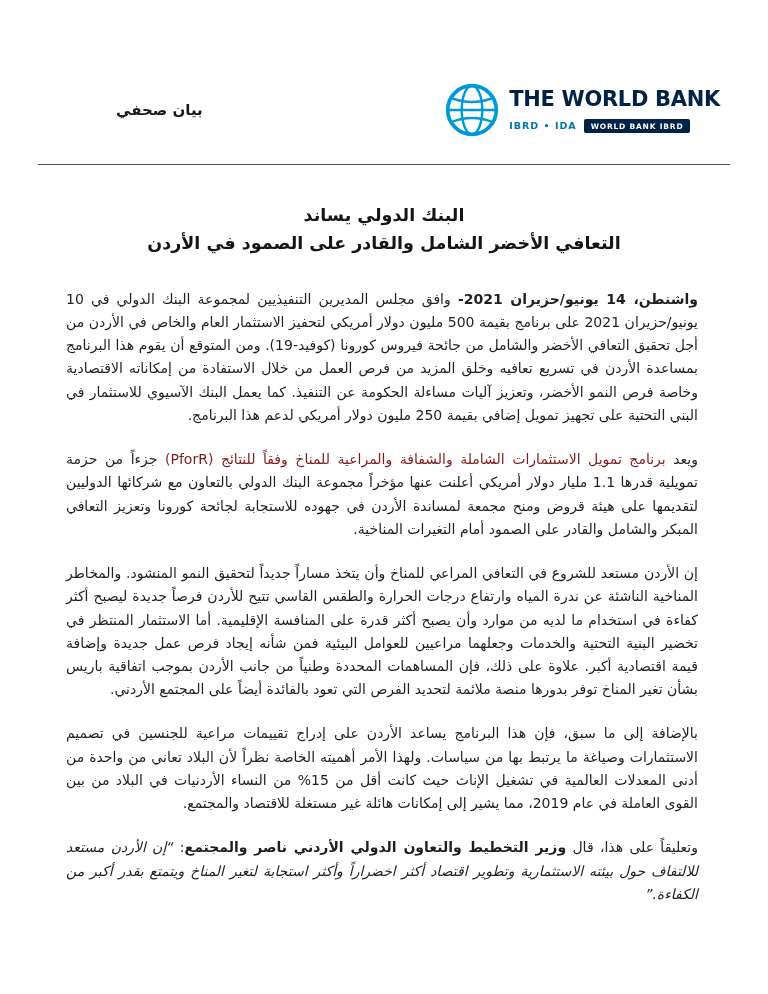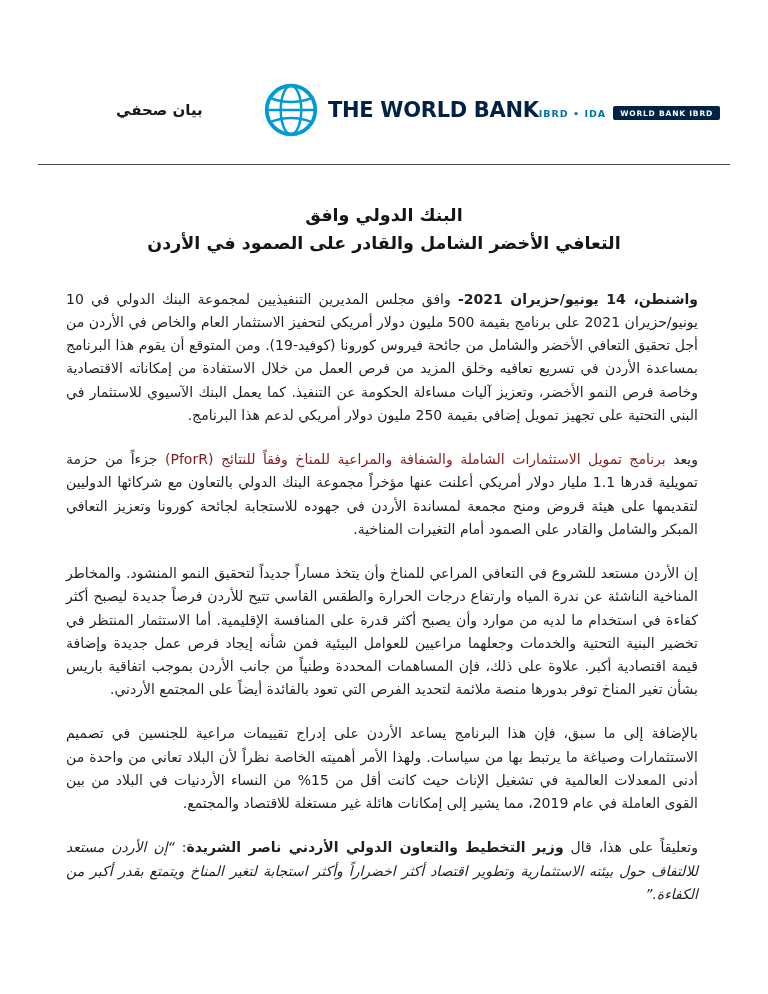--- a/index.html
+++ b/index.html
@@ -30,21 +30,21 @@
     font-weight: bold;
     direction: rtl;
     color: #1a1a1a;
   }
   .logo {
     display: flex;
     align-items: center;
     gap: 9px;
   }
   .globe-wrap { width: 56px; height: 56px; flex: 0 0 auto; }
-  .logo-text { display: flex; flex-direction: row; align-items: center; }
+  .logo-text { display: flex; flex-direction: column; }
   .brand {
     font-size: 21px;
     font-weight: bold;
     letter-spacing: -0.3px;
     color: #002244;
     line-height: 1.15;
     white-space: nowrap;
   }
   .subbrand-row {
     display: flex;
@@ -127,30 +127,30 @@
           <span class="subbrand">IBRD • IDA</span>
           <span class="group-badge">WORLD BANK IBRD</span>
         </div>
       </div>
     </div>
   </div>
 
   <hr class="divider">
 
   <div class="title">
-    <div>البنك الدولي وافق</div>
+    <div>البنك الدولي يساند</div>
     <div>التعافي الأخضر الشامل والقادر على الصمود في الأردن</div>
   </div>
 
   <div class="content">
 
     <p><strong>واشنطن، 14 يونيو/حزيران 2021-</strong><span> وافق مجلس المديرين التنفيذيين لمجموعة البنك الدولي في 10 يونيو/حزيران 2021 على برنامج بقيمة 500 مليون دولار أمريكي لتحفيز الاستثمار العام والخاص في الأردن من أجل تحقيق التعافي الأخضر والشامل من جائحة فيروس كورونا (كوفيد-19). ومن المتوقع أن يقوم هذا البرنامج بمساعدة الأردن في تسريع تعافيه وخلق المزيد من فرص العمل من خلال الاستفادة من إمكاناته الاقتصادية وخاصة فرص النمو الأخضر، وتعزيز آليات مساءلة الحكومة عن التنفيذ. كما يعمل البنك الآسيوي للاستثمار في البني التحتية على تجهيز تمويل إضافي بقيمة 250 مليون دولار أمريكي لدعم هذا البرنامج.</span></p>
 
     <p><span>ويعد </span><a class="link">برنامج تمويل الاستثمارات الشاملة والشفافة والمراعية للمناخ وفقاً للنتائج (PforR)</a><span> جزءاً من حزمة تمويلية قدرها 1.1 مليار دولار أمريكي أعلنت عنها مؤخراً مجموعة البنك الدولي بالتعاون مع شركائها الدوليين لتقديمها على هيئة قروض ومنح مجمعة لمساندة الأردن في جهوده للاستجابة لجائحة كورونا وتعزيز التعافي المبكر والشامل والقادر على الصمود أمام التغيرات المناخية.</span></p>
 
     <p>إن الأردن مستعد للشروع في التعافي المراعي للمناخ وأن يتخذ مساراً جديداً لتحقيق النمو المنشود. والمخاطر المناخية الناشئة عن ندرة المياه وارتفاع درجات الحرارة والطقس القاسي تتيح للأردن فرصاً جديدة ليصبح أكثر كفاءة في استخدام ما لديه من موارد وأن يصبح أكثر قدرة على المنافسة الإقليمية. أما الاستثمار المنتظر في تخضير البنية التحتية والخدمات وجعلهما مراعيين للعوامل البيئية فمن شأنه إيجاد فرص عمل جديدة وإضافة قيمة اقتصادية أكبر. علاوة على ذلك، فإن المساهمات المحددة وطنياً من جانب الأردن بموجب اتفاقية باريس بشأن تغير المناخ توفر بدورها منصة ملائمة لتحديد الفرص التي تعود بالفائدة أيضاً على المجتمع الأردني.</p>
 
     <p>بالإضافة إلى ما سبق، فإن هذا البرنامج يساعد الأردن على إدراج تقييمات مراعية للجنسين في تصميم الاستثمارات وصياغة ما يرتبط بها من سياسات. ولهذا الأمر أهميته الخاصة نظراً لأن البلاد تعاني من واحدة من أدنى المعدلات العالمية في تشغيل الإناث حيث كانت أقل من 15% من النساء الأردنيات في البلاد من بين القوى العاملة في عام 2019، مما يشير إلى إمكانات هائلة غير مستغلة للاقتصاد والمجتمع.</p>
 
-    <p><span>وتعليقاً على هذا، قال </span><strong>وزير التخطيط والتعاون الدولي الأردني ناصر الشريدة</strong><span>: </span><em class="quote">“إن الأردن مستعد للالتفاف حول بيئته الاستثمارية وتطوير اقتصاد أكثر اخضراراً وأكثر استجابة لتغير المناخ ويتمتع بقدر أكبر من الكفاءة.”</em></p>
+    <p><span>وتعليقاً على هذا، قال </span><strong>وزير التخطيط والتعاون الدولي الأردني ناصر والمجتمع</strong><span>: </span><em class="quote">“إن الأردن مستعد للالتفاف حول بيئته الاستثمارية وتطوير اقتصاد أكثر اخضراراً وأكثر استجابة لتغير المناخ ويتمتع بقدر أكبر من الكفاءة.”</em></p>
 
   </div>
 </div>
 
 </body></html>

